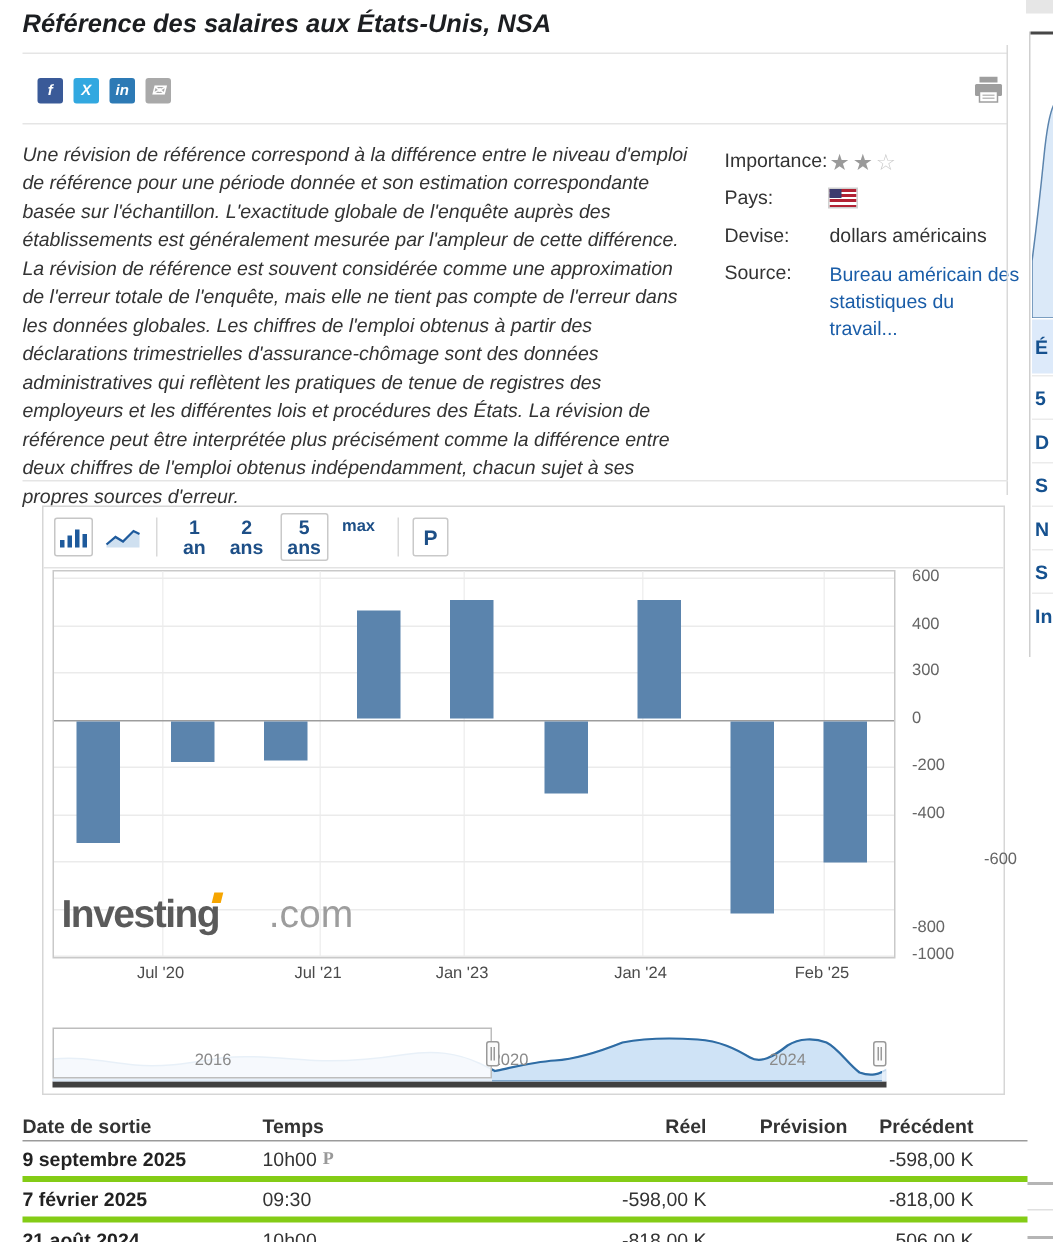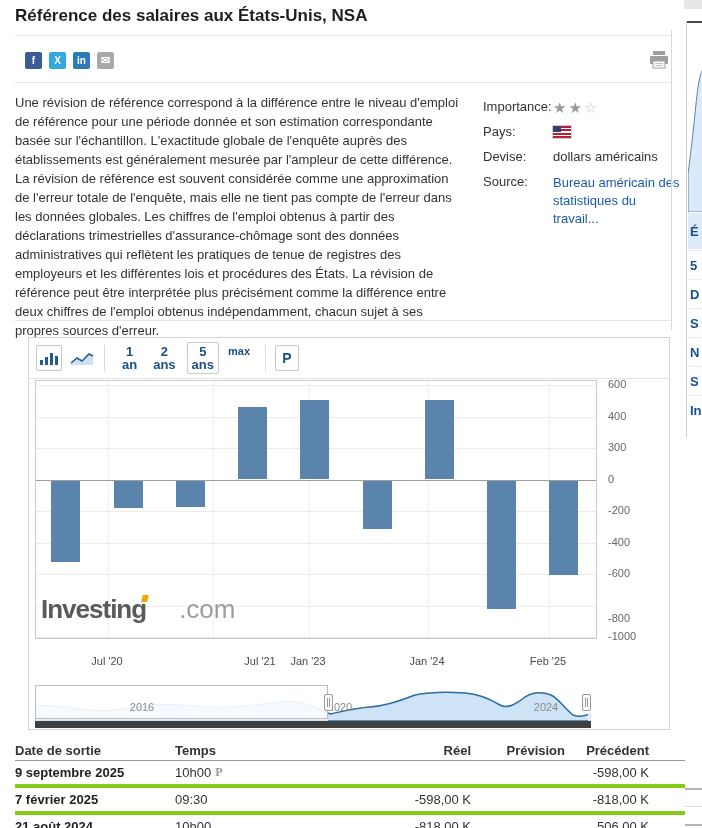--- a/index.html
+++ b/index.html
@@ -1,20 +1,20 @@
 <!DOCTYPE html>
 <html><head>
 <meta charset="utf-8">
 <style>
   html,body{margin:0;padding:0;}
   body{
     width:702px;height:828px;overflow:hidden;position:relative;
     background:#fff;font-family:"Liberation Sans",sans-serif;color:#333;
   }
-  .abs{position:absolute;}
+  .abs{position:absolute;font-style:italic;}
   .hline{position:absolute;height:1px;background:#e5e5e5;}
   
   .page-title{left:15px;top:6px;font-size:17px;font-weight:bold;color:#1c1e21;}
   .share-row{left:25px;top:52px;display:flex;gap:7px;}
   .share-btn{width:17px;height:17px;border-radius:2px;color:#fff;font-size:10px;font-weight:bold;
     display:flex;align-items:center;justify-content:center;cursor:pointer;}
   .print-btn{left:649px;top:51px;width:20px;height:18px;cursor:pointer;}
   
   .desc{left:15px;top:93px;width:448px;font-size:13px;line-height:19px;color:#333;}
   .info-row{position:absolute;left:483px;font-size:13px;color:#333;}
@@ -42,26 +42,26 @@
   .p-btn{width:22px;height:24px;border:1px solid #c9c9c9;border-radius:2px;color:#1d4f87;font-weight:bold;
     font-size:14px;display:flex;align-items:center;justify-content:center;cursor:pointer;}
   .plot{position:absolute;left:6px;top:42px;width:560px;height:257px;border:1px solid #c9c9c9;background:#fff;}
   .gridline{position:absolute;left:0;width:100%;height:1px;background:#ebebeb;}
   .gridline.zero{background:#9d9d9d;}
   .vgrid{position:absolute;top:0;height:100%;width:1px;background:#f0f0f0;}
   .bar{position:absolute;background:#5b84ad;}
   .y-axis{position:absolute;left:575px;top:42px;width:46px;height:257px;}
   .y-tick{position:absolute;left:4px;font-size:11px;color:#666;}
   .x-axis{position:absolute;left:6px;top:305px;width:562px;height:14px;}
-  .x-tick{position:absolute;top:12px;font-size:11px;color:#4a4a4a;transform:translateX(-50%);white-space:nowrap;}
+  .x-tick{position:absolute;top:0;font-size:11px;color:#4a4a4a;transform:translateX(-50%);white-space:nowrap;}
   .watermark{position:absolute;left:12px;top:256px;font-size:26px;font-weight:bold;color:#5a5a5a;letter-spacing:-1px;}
   .watermark .com{font-weight:normal;color:#9d9d9d;letter-spacing:0;padding-left:33px;}
   .watermark .orange-tick{position:absolute;left:101px;top:1px;width:6px;height:7px;background:#f6a500;transform:skewX(-14deg);}
   
-  .navigator{position:absolute;left:6px;top:347px;width:556px;height:36px;border-bottom:7px solid #404040;}
+  .navigator{position:absolute;left:6px;top:347px;width:556px;height:36px;border-bottom:4px solid #404040;}
   .nav-clip{position:absolute;top:0;height:36px;overflow:hidden;}
   .nav-clip svg{position:absolute;top:0;}
   .nav-mask{position:absolute;left:0;top:0;width:293px;height:34px;background:rgba(255,255,255,0.62);border:1px solid #bdbdbd;box-sizing:border-box;}
   .nav-handle{position:absolute;top:9px;width:9px;height:17px;background:#fbfbfb;border:1px solid #9a9a9a;border-radius:2px;
     box-sizing:border-box;display:flex;justify-content:center;gap:1px;align-items:center;cursor:ew-resize;}
   .nav-handle i{display:block;width:1px;height:9px;background:#9a9a9a;}
   .nav-year{position:absolute;top:16px;font-size:11px;color:#8a8a8a;transform:translateX(-50%);}
   
   .ec-table{position:absolute;left:15px;top:740px;width:670px;box-sizing:border-box;font-size:13px;}
   .t-row{display:grid;grid-template-columns:160px 140px 156px 94px 84px;padding-right:36px;box-sizing:border-box;
@@ -193,27 +193,27 @@
       <div class="bar" title="-818" style="left: 450.9px; width: 29px; background: rgb(91, 132, 173); top: 99.5px; height: 128.8px;"></div>
       <div class="bar" title="-598" style="left: 513.1px; width: 29px; background: rgb(91, 132, 173); top: 99.5px; height: 94.2px;"></div>
     </div>
   <div class="y-axis" id="yaxis">
       <div class="y-tick" style="top: -2px;">600</div>
       <div class="y-tick" style="top: 29.5px;">400</div>
       <div class="y-tick" style="top: 61px;">300</div>
       <div class="y-tick" style="top: 92.5px;">0</div>
       <div class="y-tick" style="top: 124px;">-200</div>
       <div class="y-tick" style="top: 155.5px;">-400</div>
-      <div class="y-tick" style="top: 187px;">-600</div>
+      <div class="y-tick" style="top: 187px; margin-left: 48px;">-600</div>
       <div class="y-tick" style="top: 232px;">-800</div>
       <div class="y-tick" style="top: 250px;">-1000</div>
     </div>
   <div class="x-axis" id="xaxis">
       <div class="x-tick" style="left: 72px;">Jul '20</div>
-      <div class="x-tick" style="left: 177px; margin-left: 48px;">Jul '21</div>
+      <div class="x-tick" style="left: 177px;">Jul '21</div>
       <div class="x-tick" style="left: 273px;">Jan '23</div>
       <div class="x-tick" style="left: 392px;">Jan '24</div>
       <div class="x-tick" style="left: 513px;">Feb '25</div>
     </div>
 
   <div class="watermark">
     <span>Investing</span><span class="com">.com</span>
     <span class="orange-tick"></span>
   </div>
 
@@ -225,21 +225,21 @@
     </div>
     <div class="nav-clip" style="left:293px;width:260px;">
       <svg width="556" height="36" style="left:-293px;">
         <path d="M0,21 C20,19 35,23 55,25 C75,27 95,23 115,20 C135,18 155,21 175,22 C195,23 215,21 235,18 C255,15 270,17 285,24 L295,29 C305,27 320,23 335,22 C350,21 365,16 380,10 C395,7 415,7 430,8 C445,9 455,14 465,20 C472,24 480,20 490,12 C498,7 508,7 516,10 C524,14 530,24 538,30 C546,33 551,31 556,28 L556,36 L0,36 Z" fill="#cfe3f6" stroke="#2e6ca4" stroke-width="1.5"></path>
       </svg>
     </div>
     <div class="nav-mask"></div>
     <div id="navyears">
         <div class="nav-year" style="left: 107px;">2016</div>
         <div class="nav-year" style="left: 305px;">2020</div>
-        <div class="nav-year" style="left: 511px;">2024</div>
+        <div class="nav-year" style="left: 490px;">2024</div>
       </div>
     <div class="nav-handle" style="left:289px;">
         <i></i>
         <i></i>
       </div>
     <div class="nav-handle" style="left:547px;">
         <i></i>
         <i></i>
       </div>
   </div>

